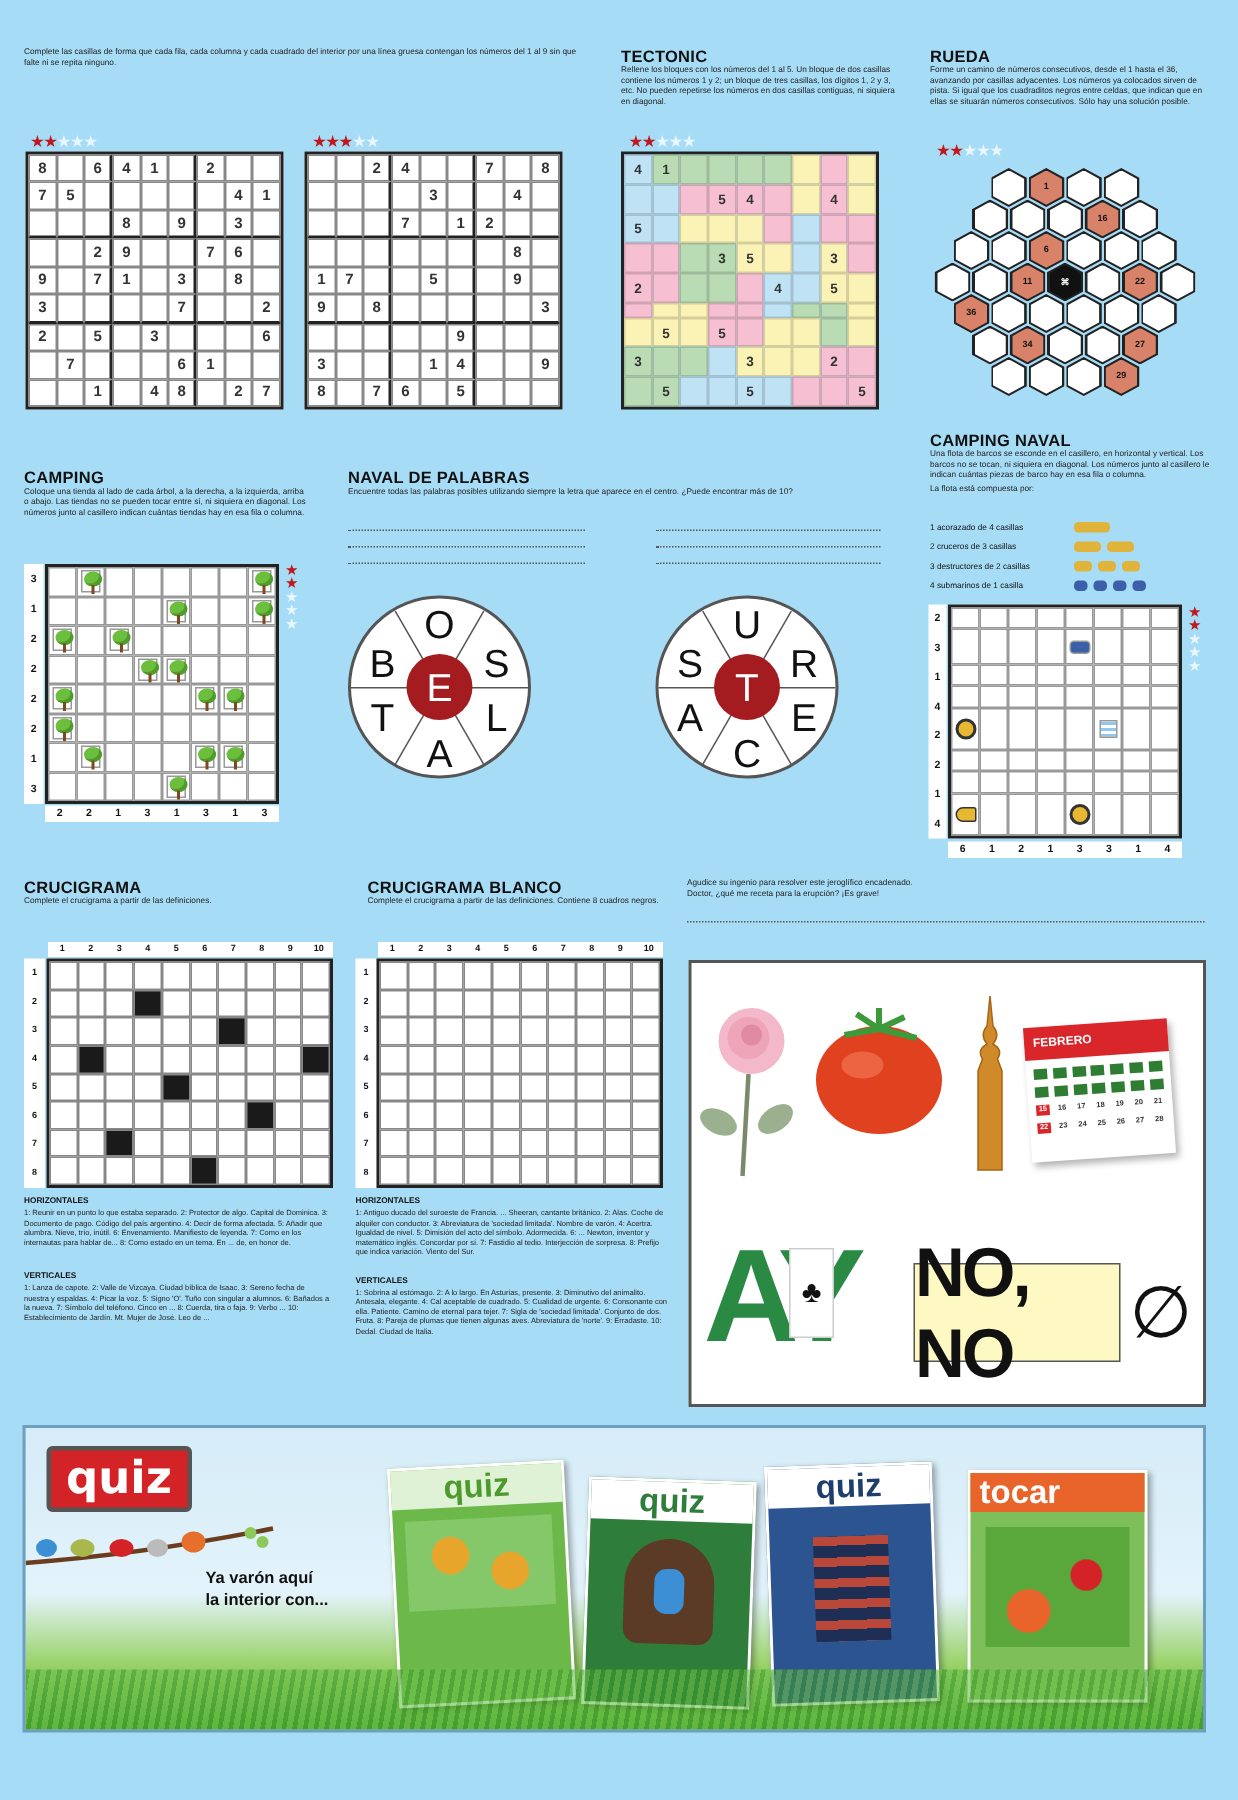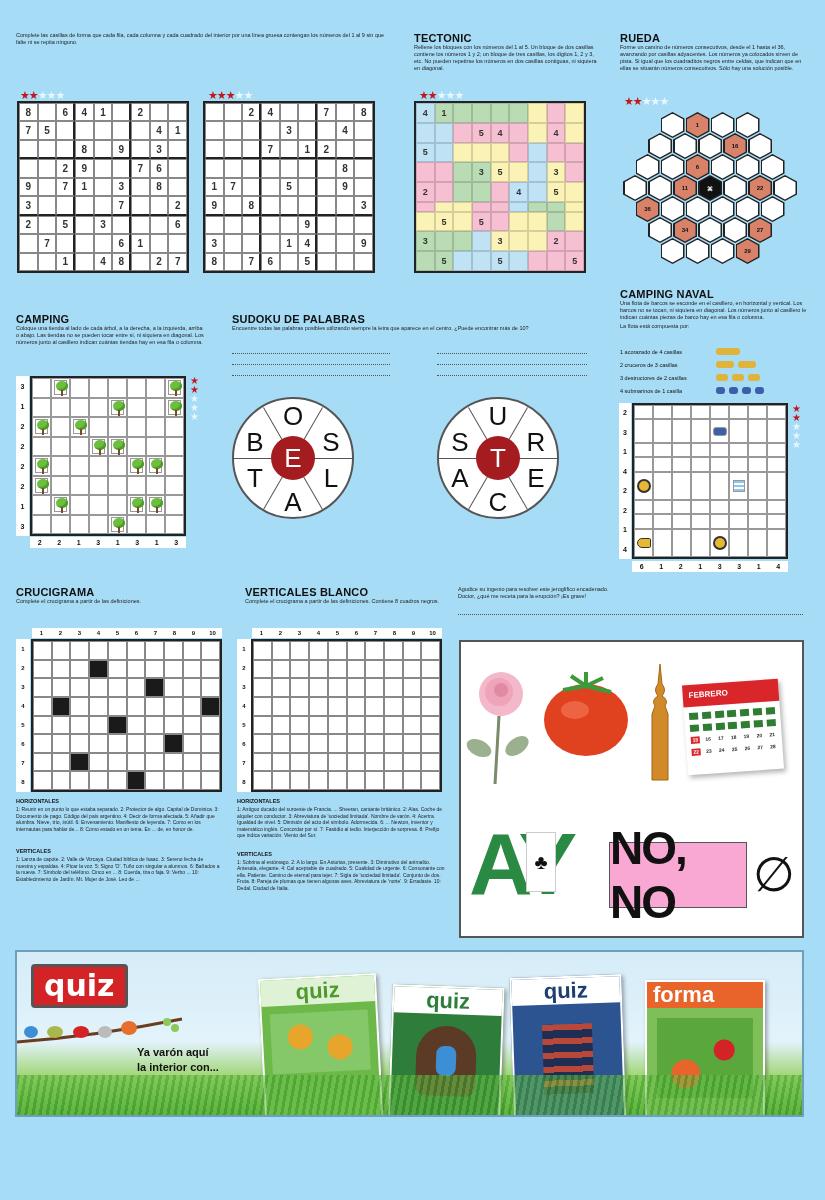--- a/index.html
+++ b/index.html
@@ -558,21 +558,21 @@
     <span>1</span>
     <span>3</span>
     <span>1</span>
     <span>3</span>
     <span>1</span>
     <span>3</span>
   </div>
 <div class="abs stars" style="left:190px; top:376px; width:10px; line-height:9px; font-size:10px;"><span class="star-on">★<br>★</span><br><span class="star-off">★<br>★<br>★</span></div>
 
 <div class="abs" style="left:232px; top:313px; width:370px;">
-  <div class="title">SUDOKU DE PALABRAS</div>
+  <div class="title">NAVAL DE PALABRAS</div>
   <div class="desc">Encuentre todas las palabras posibles utilizando siempre la letra que aparece en el centro. ¿Puede encontrar más de 10?</div>
 </div>
 <div class="abs" style="left:232px; top:343px; width:158px;">
   <div class="dots"></div>
     <div class="dots"></div>
     <div class="dots"></div>
 </div>
 <div class="abs" style="left:437px; top:343px; width:150px;">
   <div class="dots"></div>
     <div class="dots"></div>
@@ -841,21 +841,21 @@
     <div></div>
   </div>
 <div class="abs clues" style="left:16px; top:798px; width:205px;">
   <h4>HORIZONTALES</h4>
   <p>1: Reunir en un punto lo que estaba separado. 2: Protector de algo. Capital de Dominica. 3: Documento de pago. Código del país argentino. 4: Decir de forma afectada. 5: Añadir que alumbra. Nieve, trío, inútil. 6: Envenamiento. Manifiesto de leyenda. 7: Como en los internautas para hablar de... 8: Como estado en un tema. En ... de, en honor de.</p>
   <h4 style="margin-top:16px;">VERTICALES</h4>
   <p>1: Lanza de capote. 2: Valle de Vizcaya. Ciudad bíblica de Isaac. 3: Sereno fecha de nuestra y espaldas. 4: Picar la voz. 5: Signo 'O'. Tuño con singular a alumnos. 6: Bañados a la nueva. 7: Símbolo del teléfono. Cinco en ... 8: Cuerda, tira o faja. 9: Verbo ... 10: Establecimiento de Jardín. Mt. Mujer de José. Leo de ...</p>
 </div>
 
 <div class="abs" style="left:245px; top:586px; width:210px;">
-  <div class="title">VERTICALES BLANCO</div>
+  <div class="title">CRUCIGRAMA BLANCO</div>
   <div class="desc">Complete el crucigrama a partir de las definiciones. Contiene 8 cuadros negros.</div>
 </div>
 <div class="abs cw-cols" id="cw2cols" style="left:252px; top:628px; width:190px; height:10px;">
     <span>1</span>
     <span>2</span>
     <span>3</span>
     <span>4</span>
     <span>5</span>
     <span>6</span>
     <span>7</span>
@@ -1027,25 +1027,25 @@
           <span style="width: 9px; height: 7px; text-align: center; color: rgb(51, 51, 51);">27</span>
           <span style="width: 9px; height: 7px; text-align: center; color: rgb(51, 51, 51);">28</span>
         </div>
       </div>
   </div>
 
   <div class="abs" style="left:8px; top:178px; font-size:88px; font-weight:700; color:#2a8a44; font-family:'Liberation Sans', sans-serif; line-height:88px; letter-spacing:-6px;">
     <span>A</span><span>Y</span>
   </div>
   <div class="abs" style="left:65px; top:190px; width:30px; height:60px; background:#fff; border:1px solid #ccc; display:flex; align-items:center; justify-content:center; font-size:20px; color:#111;">♣</div>
-  <div class="abs" style="left:148px; top:200px; width:138px; height:66px; background:#f9a8d4; border:1px solid #555; display:flex; align-items:center; justify-content:center; font-size:46px; font-weight:700; color:#111; letter-spacing:-2px;">NO, NO</div>
+  <div class="abs" style="left:148px; top:200px; width:138px; height:66px; background:#fef9c3; border:1px solid #555; display:flex; align-items:center; justify-content:center; font-size:46px; font-weight:700; color:#111; letter-spacing:-2px;">NO, NO</div>
   <div class="abs" style="left:292px; top:204px; font-size:48px; font-family:'DejaVu Serif', serif; color:#111;">∅</div>
 </div>
 
-<div class="abs banner" style="left:15px; top:950px; width:789px; height:167px; overflow:hidden;">
+<div class="abs banner" style="left:15px; top:950px; width:789px; height:205px; overflow:hidden;">
   <div class="abs" style="left:14px; top:12px; padding:2px 10px; background:#d42327; color:#fff; font-weight:700; font-size:30px; line-height:34px; border:3px solid #555; border-radius:4px; font-family:'DejaVu Sans', sans-serif;">quiz</div>
 
   <svg class="abs" style="left:0; top:62px;" width="170" height="34" viewBox="0 0 170 34">
     <path d="M0 28 Q80 22 165 5" stroke="#6b3d1f" stroke-width="3" fill="none"></path>
     <ellipse cx="14" cy="18" rx="7" ry="6" fill="#3c8fd4"></ellipse>
     <ellipse cx="38" cy="18" rx="8" ry="6" fill="#a8b84c"></ellipse>
     <ellipse cx="64" cy="18" rx="8" ry="6" fill="#d42327"></ellipse>
     <ellipse cx="88" cy="18" rx="7" ry="6" fill="#bbb"></ellipse>
     <ellipse cx="112" cy="14" rx="8" ry="7" fill="#e56f2b"></ellipse>
     <circle cx="150" cy="8" r="4" fill="#8bc95a"></circle>
@@ -1064,17 +1064,17 @@
     <div style="background:#fff; color:#2f7d3a; font-weight:700; font-size:22px; text-align:center;">quiz</div>
     <div style="margin:12px auto; width:60px; height:70px; background:#5b3a26; border-radius:30px 30px 10px 10px; position:relative;">
         <div style="position:absolute; left:20px; top:20px; width:20px; height:30px; background:#3c8fd4; border-radius:8px;"></div>
       </div>
   </div>
   <div class="mag" style="left:495px; top:24px; width:112px; height:160px; background:#2c5490; transform: rotate(-2deg);">
     <div style="background:#fff; color:#1e3e6e; font-weight:700; font-size:22px; text-align:center;">quiz</div>
     <div style="margin:20px auto; width:50px; height:70px; background:repeating-linear-gradient(#b9483a 0 6px, #1e2e55 6px 14px);"></div>
   </div>
   <div class="mag" style="left:628px; top:28px; width:120px; height:155px; background:#7fbf5a;">
-    <div style="background:#e8642a; color:#fff; font-weight:700; font-size:22px; padding-left:6px;">forma</div>
+    <div style="background:#e8642a; color:#fff; font-weight:700; font-size:22px; padding-left:6px;">tocar</div>
     <div style="margin:10px; height:80px; background:radial-gradient(circle at 30% 70%, #e8642a 14px, transparent 15px), radial-gradient(circle at 70% 40%, #d42327 10px, transparent 11px), #5aa83c;"></div>
   </div>
   <div class="abs" style="left:0; bottom:0; width:100%; height:40px; background: repeating-linear-gradient(100deg, #3f9a28 0 3px, #6bc04a 3px 7px); opacity:0.6;"></div>
 </div>
 
 </body></html>

